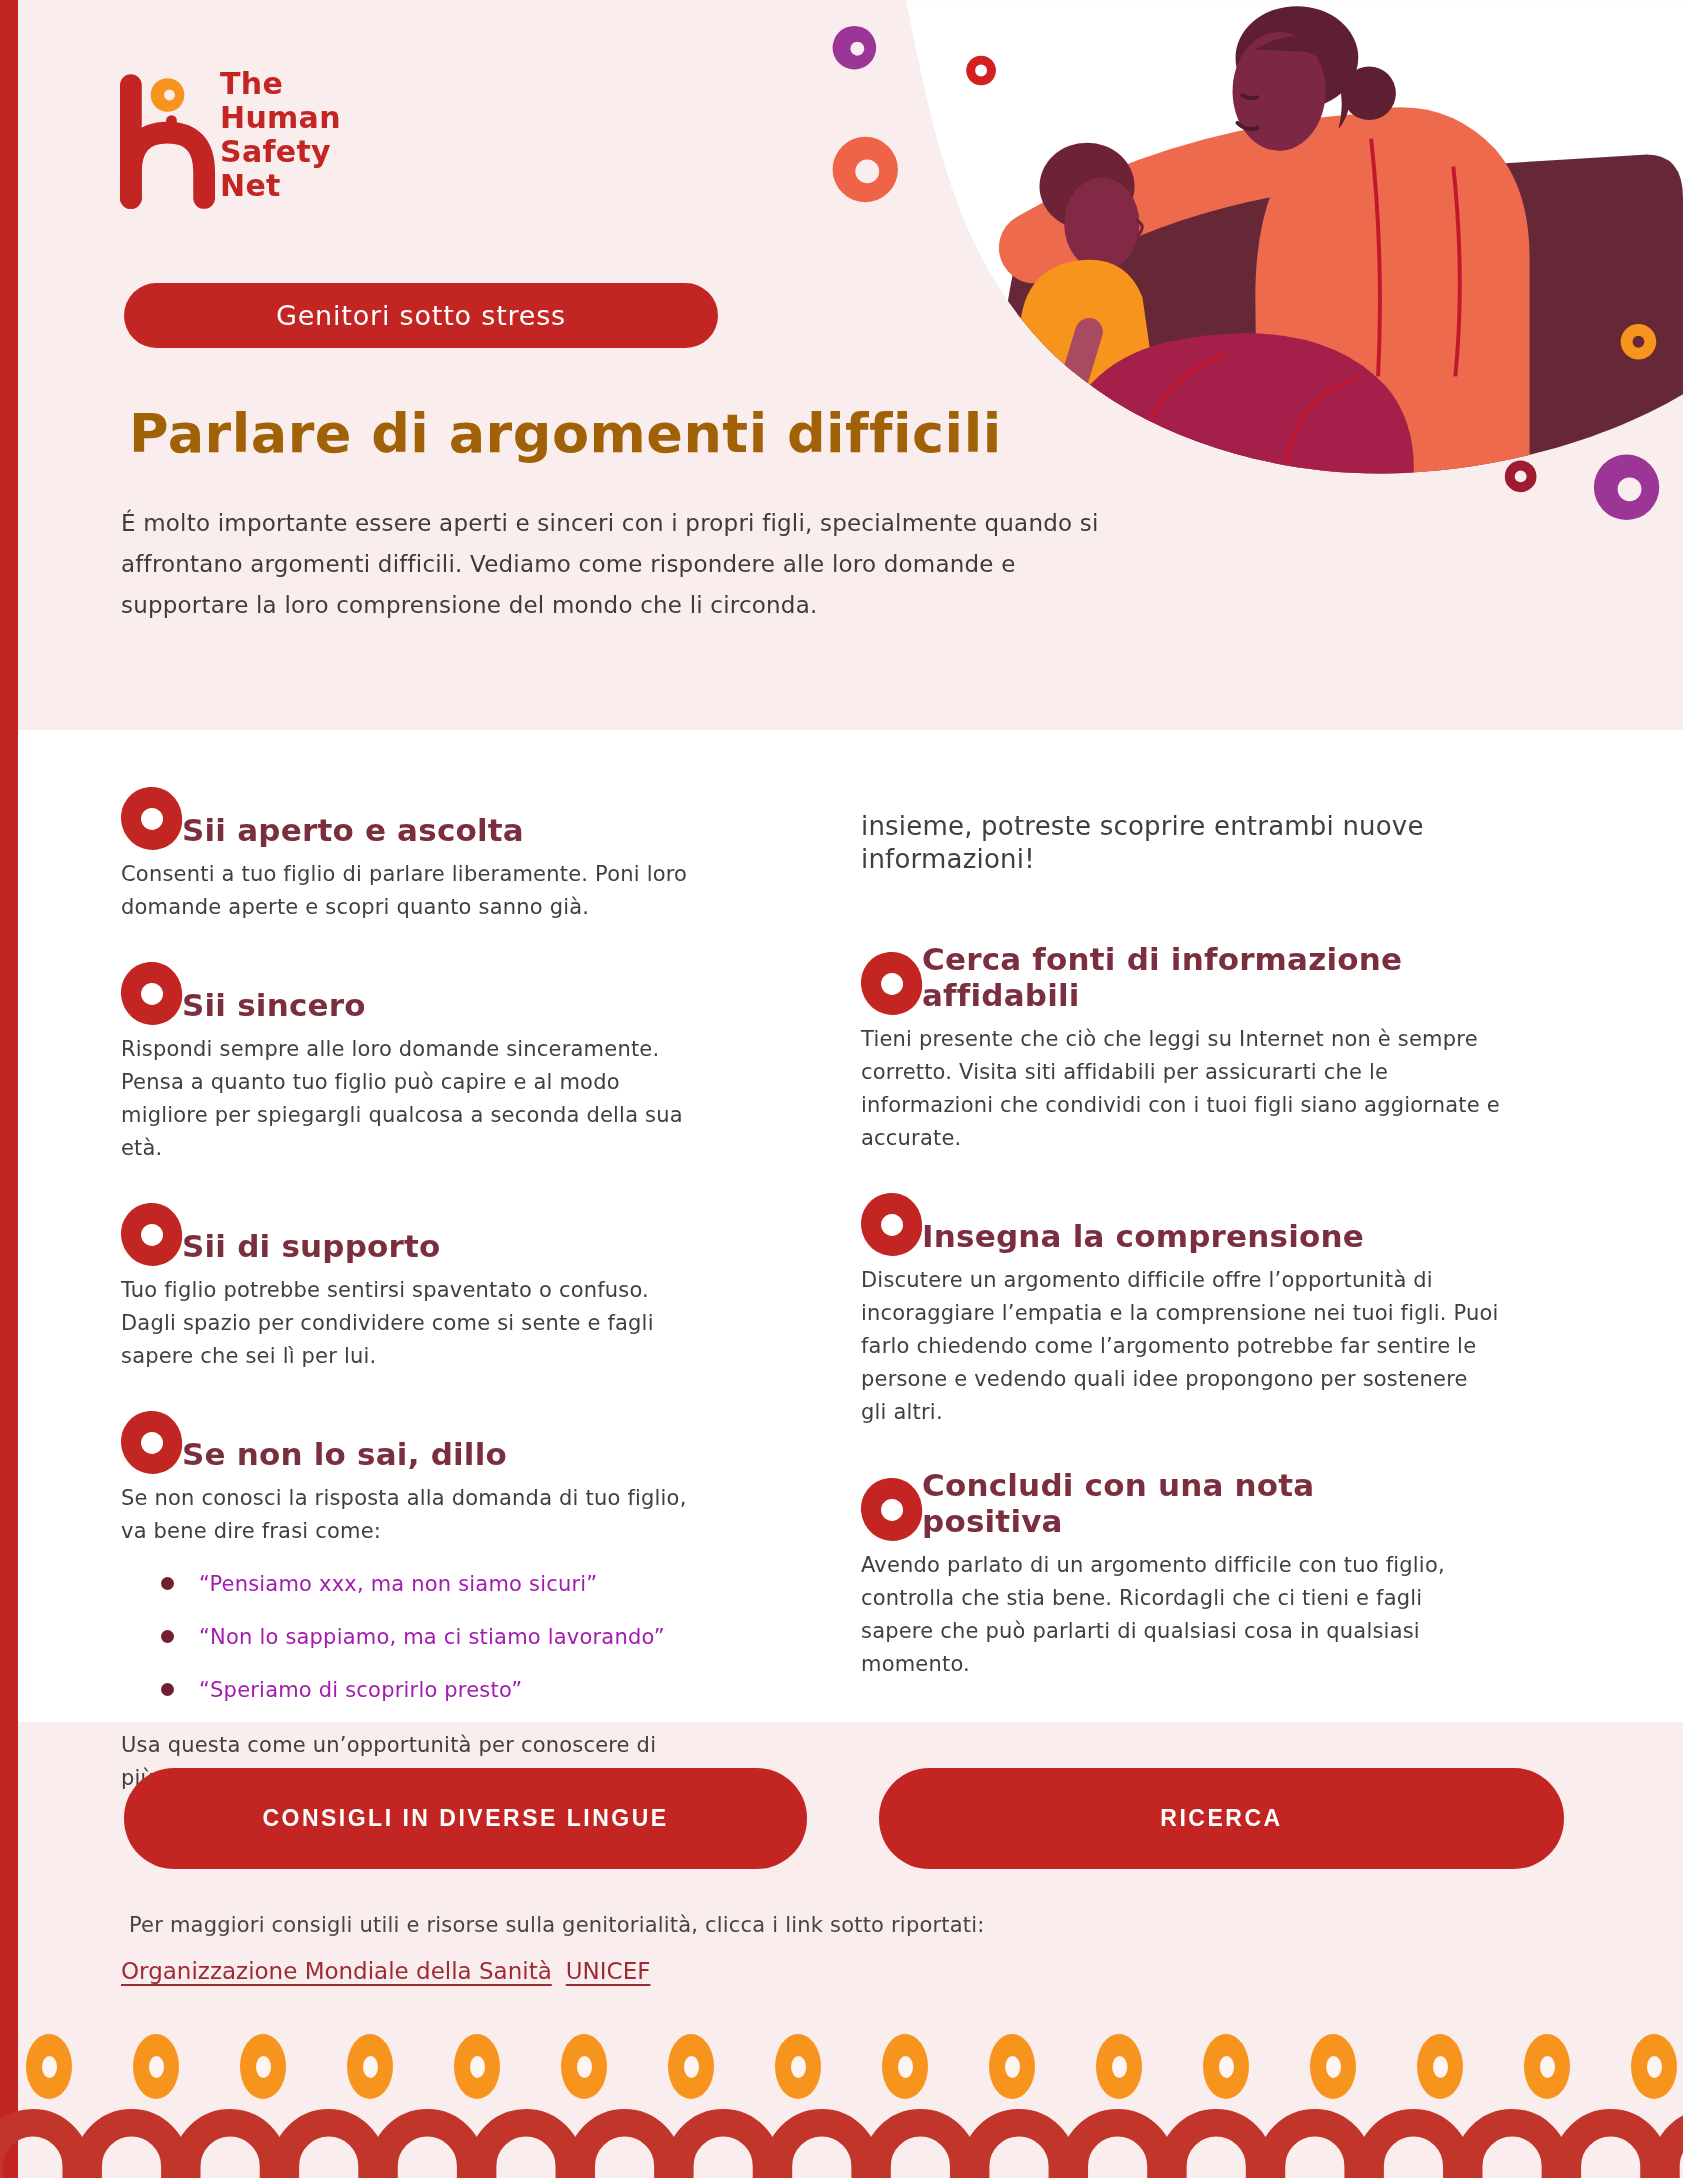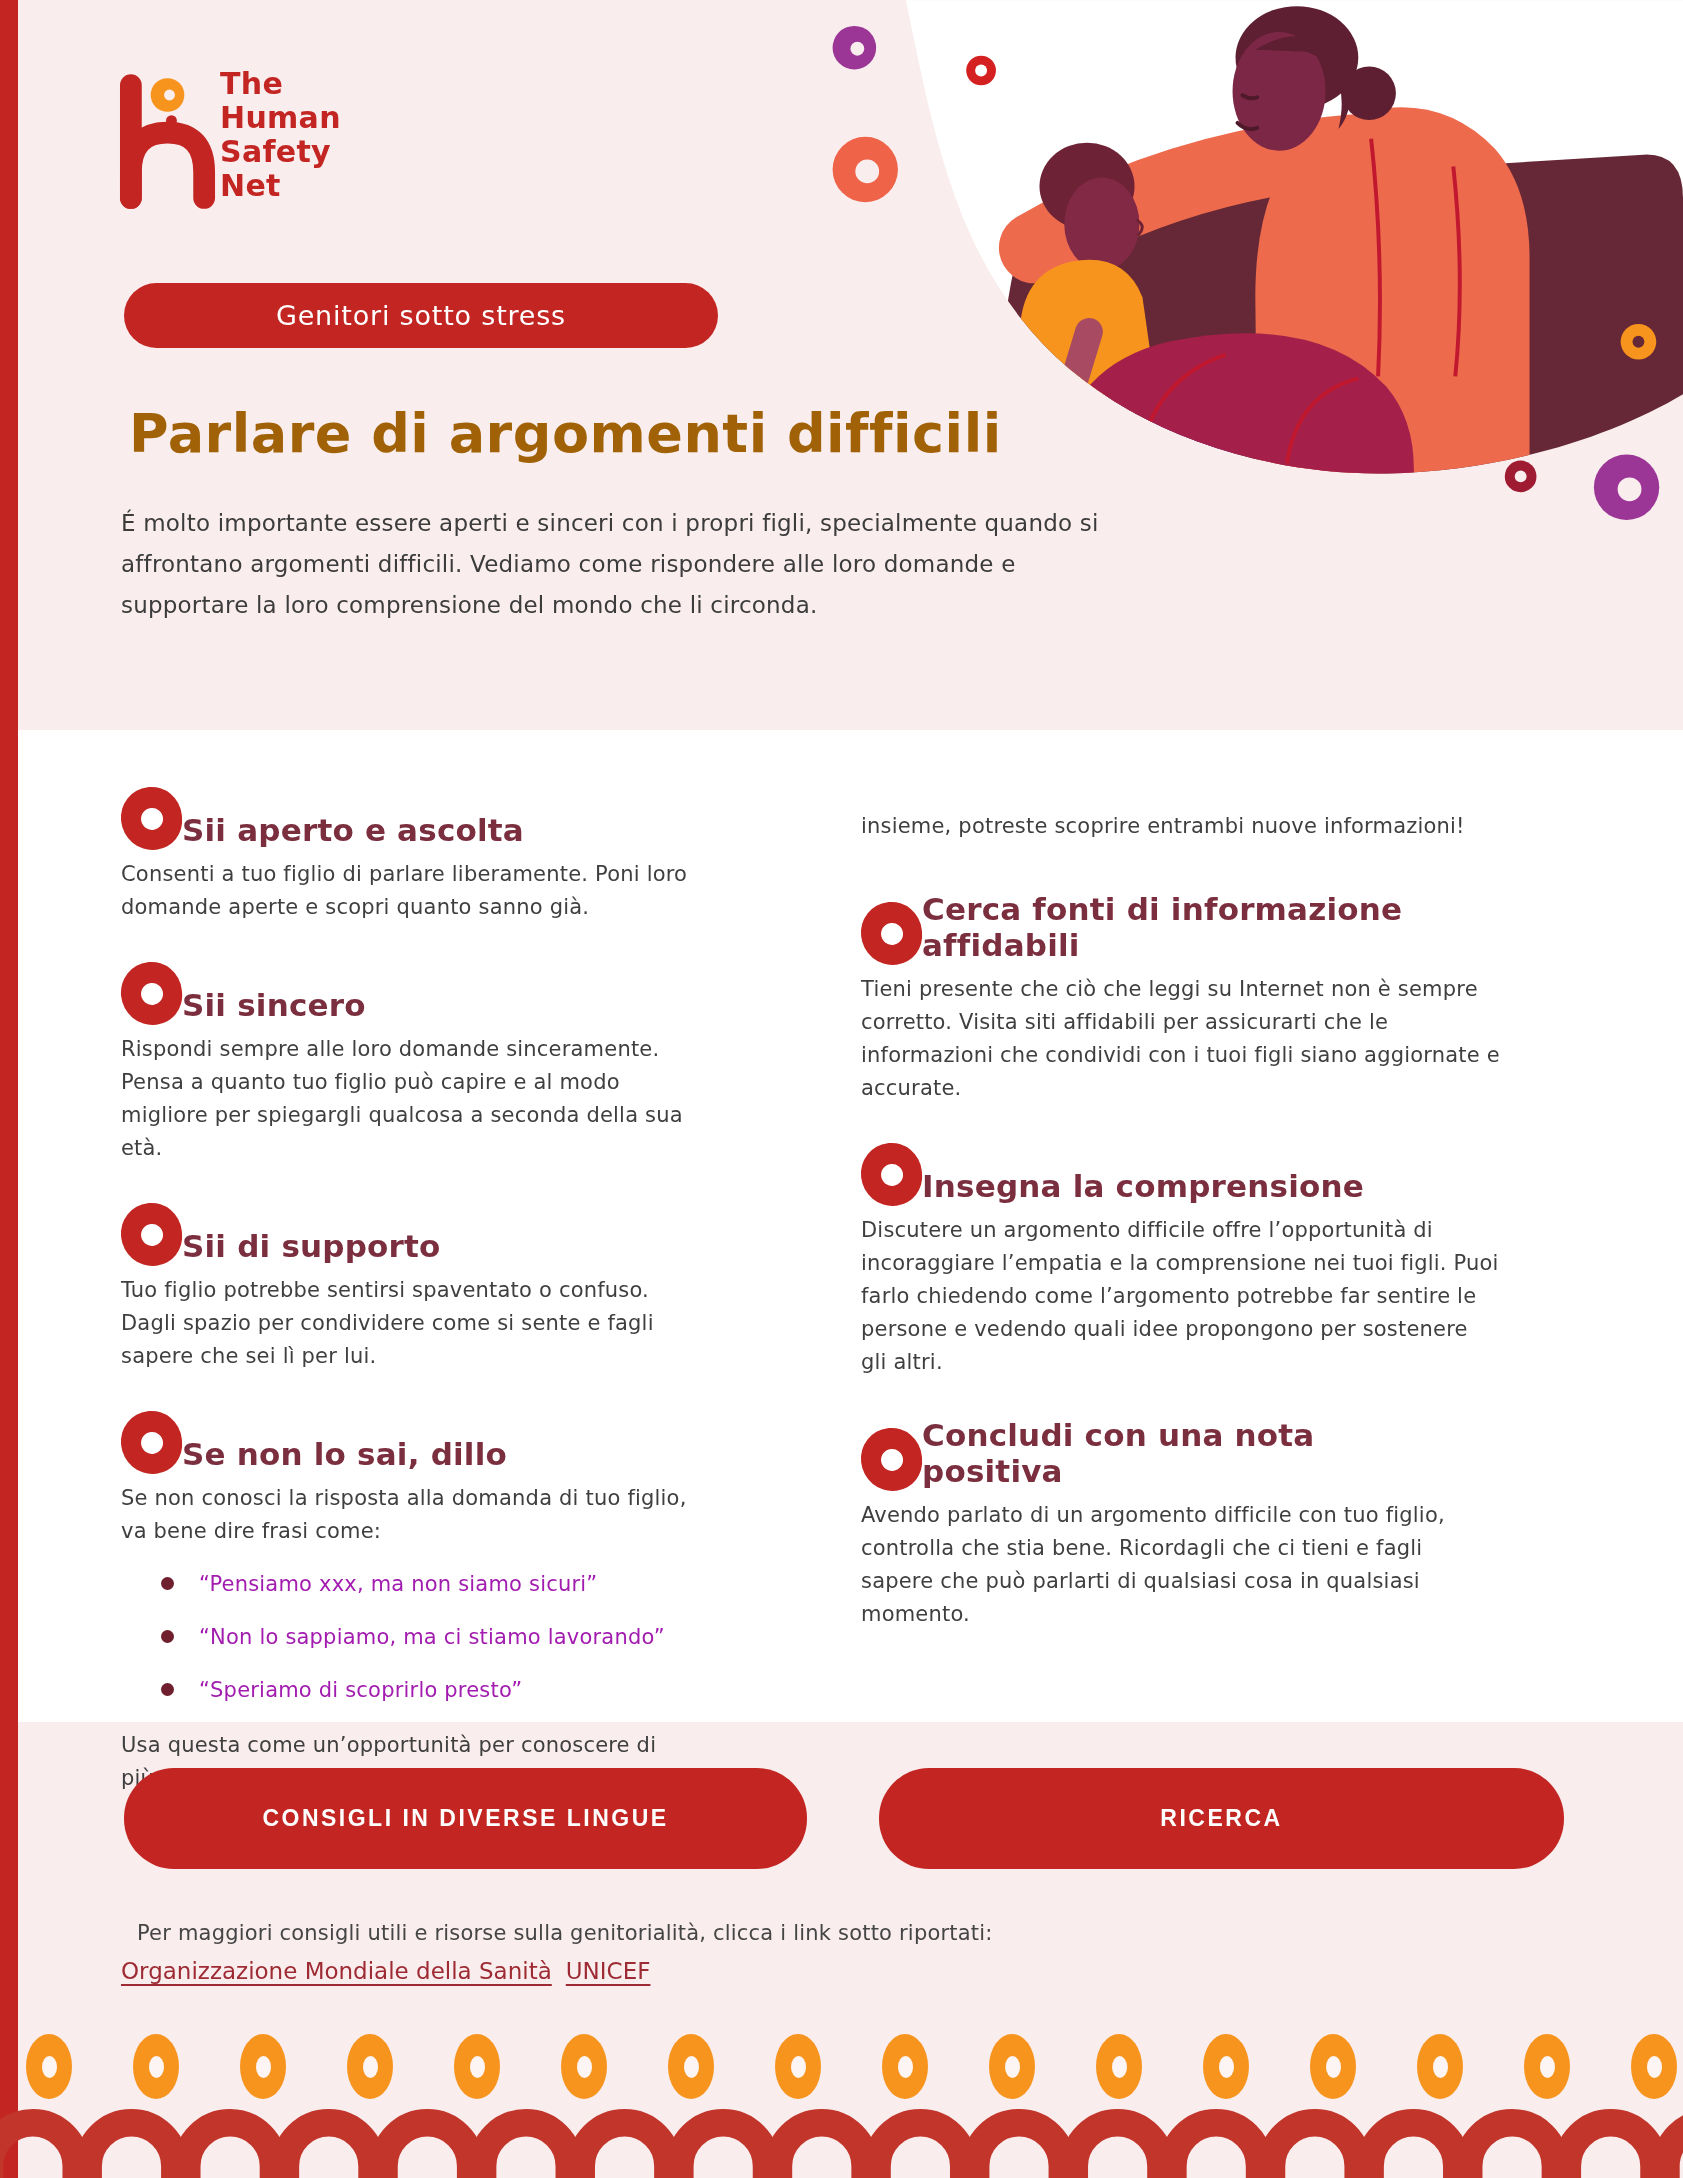--- a/index.html
+++ b/index.html
@@ -30,35 +30,35 @@
   .col-left{left:121px;top:787px;width:569px;}
   .col-right{left:861px;top:810px;width:639px;}
   .section{margin-bottom:38px;}
   .sec-head{display:flex;align-items:flex-end;}
   .donut-icon{flex:0 0 auto;width:61px;height:63px;background:#c32622;border-radius:50% 50% 48% 52%;
               display:flex;align-items:center;justify-content:center;transform:rotate(-6deg);}
   .donut-icon i{width:22px;height:22px;background:#ffffff;border-radius:50%;}
   .sec-head h2{margin:0 0 2px 0;color:#7a2e3e;font-size:31px;font-weight:bold;letter-spacing:0.2px;}
   .col-right .sec-head h2{max-width:525px;}
   .sec-body{margin:8px 0 0 0;color:#3f3f3f;font-size:21px;line-height:33px;letter-spacing:0.2px;}
-  .continuation{margin:0 0 48px 0;color:#3f3f3f;font-size:21px;line-height:33px;letter-spacing:0.2px;}
+  .continuation{margin:0 0 65px 0;color:#3f3f3f;font-size:26px;line-height:33px;letter-spacing:0.2px;}
   .bullets{margin:22px 0 0 40px;padding:0;list-style:none;}
   .bullets li{position:relative;padding-left:38px;margin-bottom:25px;color:#a21caf;
               font-size:21px;line-height:28px;letter-spacing:0.2px;}
   .bullets li::before{content:"";position:absolute;left:0;top:7px;width:13px;height:13px;
               border-radius:50%;background:#701f2e;}
   .closing{margin:6px 0 0 0;color:#3f3f3f;font-size:21px;line-height:33px;letter-spacing:0.2px;}
 
   
   .btn{position:absolute;top:1768px;height:101px;background:#c32622;border-radius:50px;border:none;
        display:flex;align-items:center;justify-content:center;cursor:pointer;}
   .btn span{color:#ffffff;font-size:23px;font-weight:bold;letter-spacing:2.5px;}
   .btn-left{left:124px;width:683px;}
   .btn-right{left:879px;width:685px;}
-  .foot-note{position:absolute;left:121px;top:1905px;margin:16px;color:#454545;font-size:21px;
+  .foot-note{position:absolute;left:121px;top:1905px;margin:8px;color:#454545;font-size:21px;
              letter-spacing:0.2px;}
   .foot-links{position:absolute;left:121px;top:1958px;display:flex;gap:14px;}
   .foot-links a{color:#9e2b33;font-size:23px;font-weight:500;text-decoration:underline;
                 text-underline-offset:5px;}
 
   .donut-row{position:absolute;left:26px;right:6px;top:2034px;display:flex;justify-content:space-between;}
   .donut-row b{width:46px;height:65px;background:#f7941d;border-radius:50%;
                display:flex;align-items:center;justify-content:center;}
   .donut-row b i{width:15px;height:22px;background:#fdf4f4;border-radius:50%;}
   .arches{position:absolute;left:0;bottom:0;}

